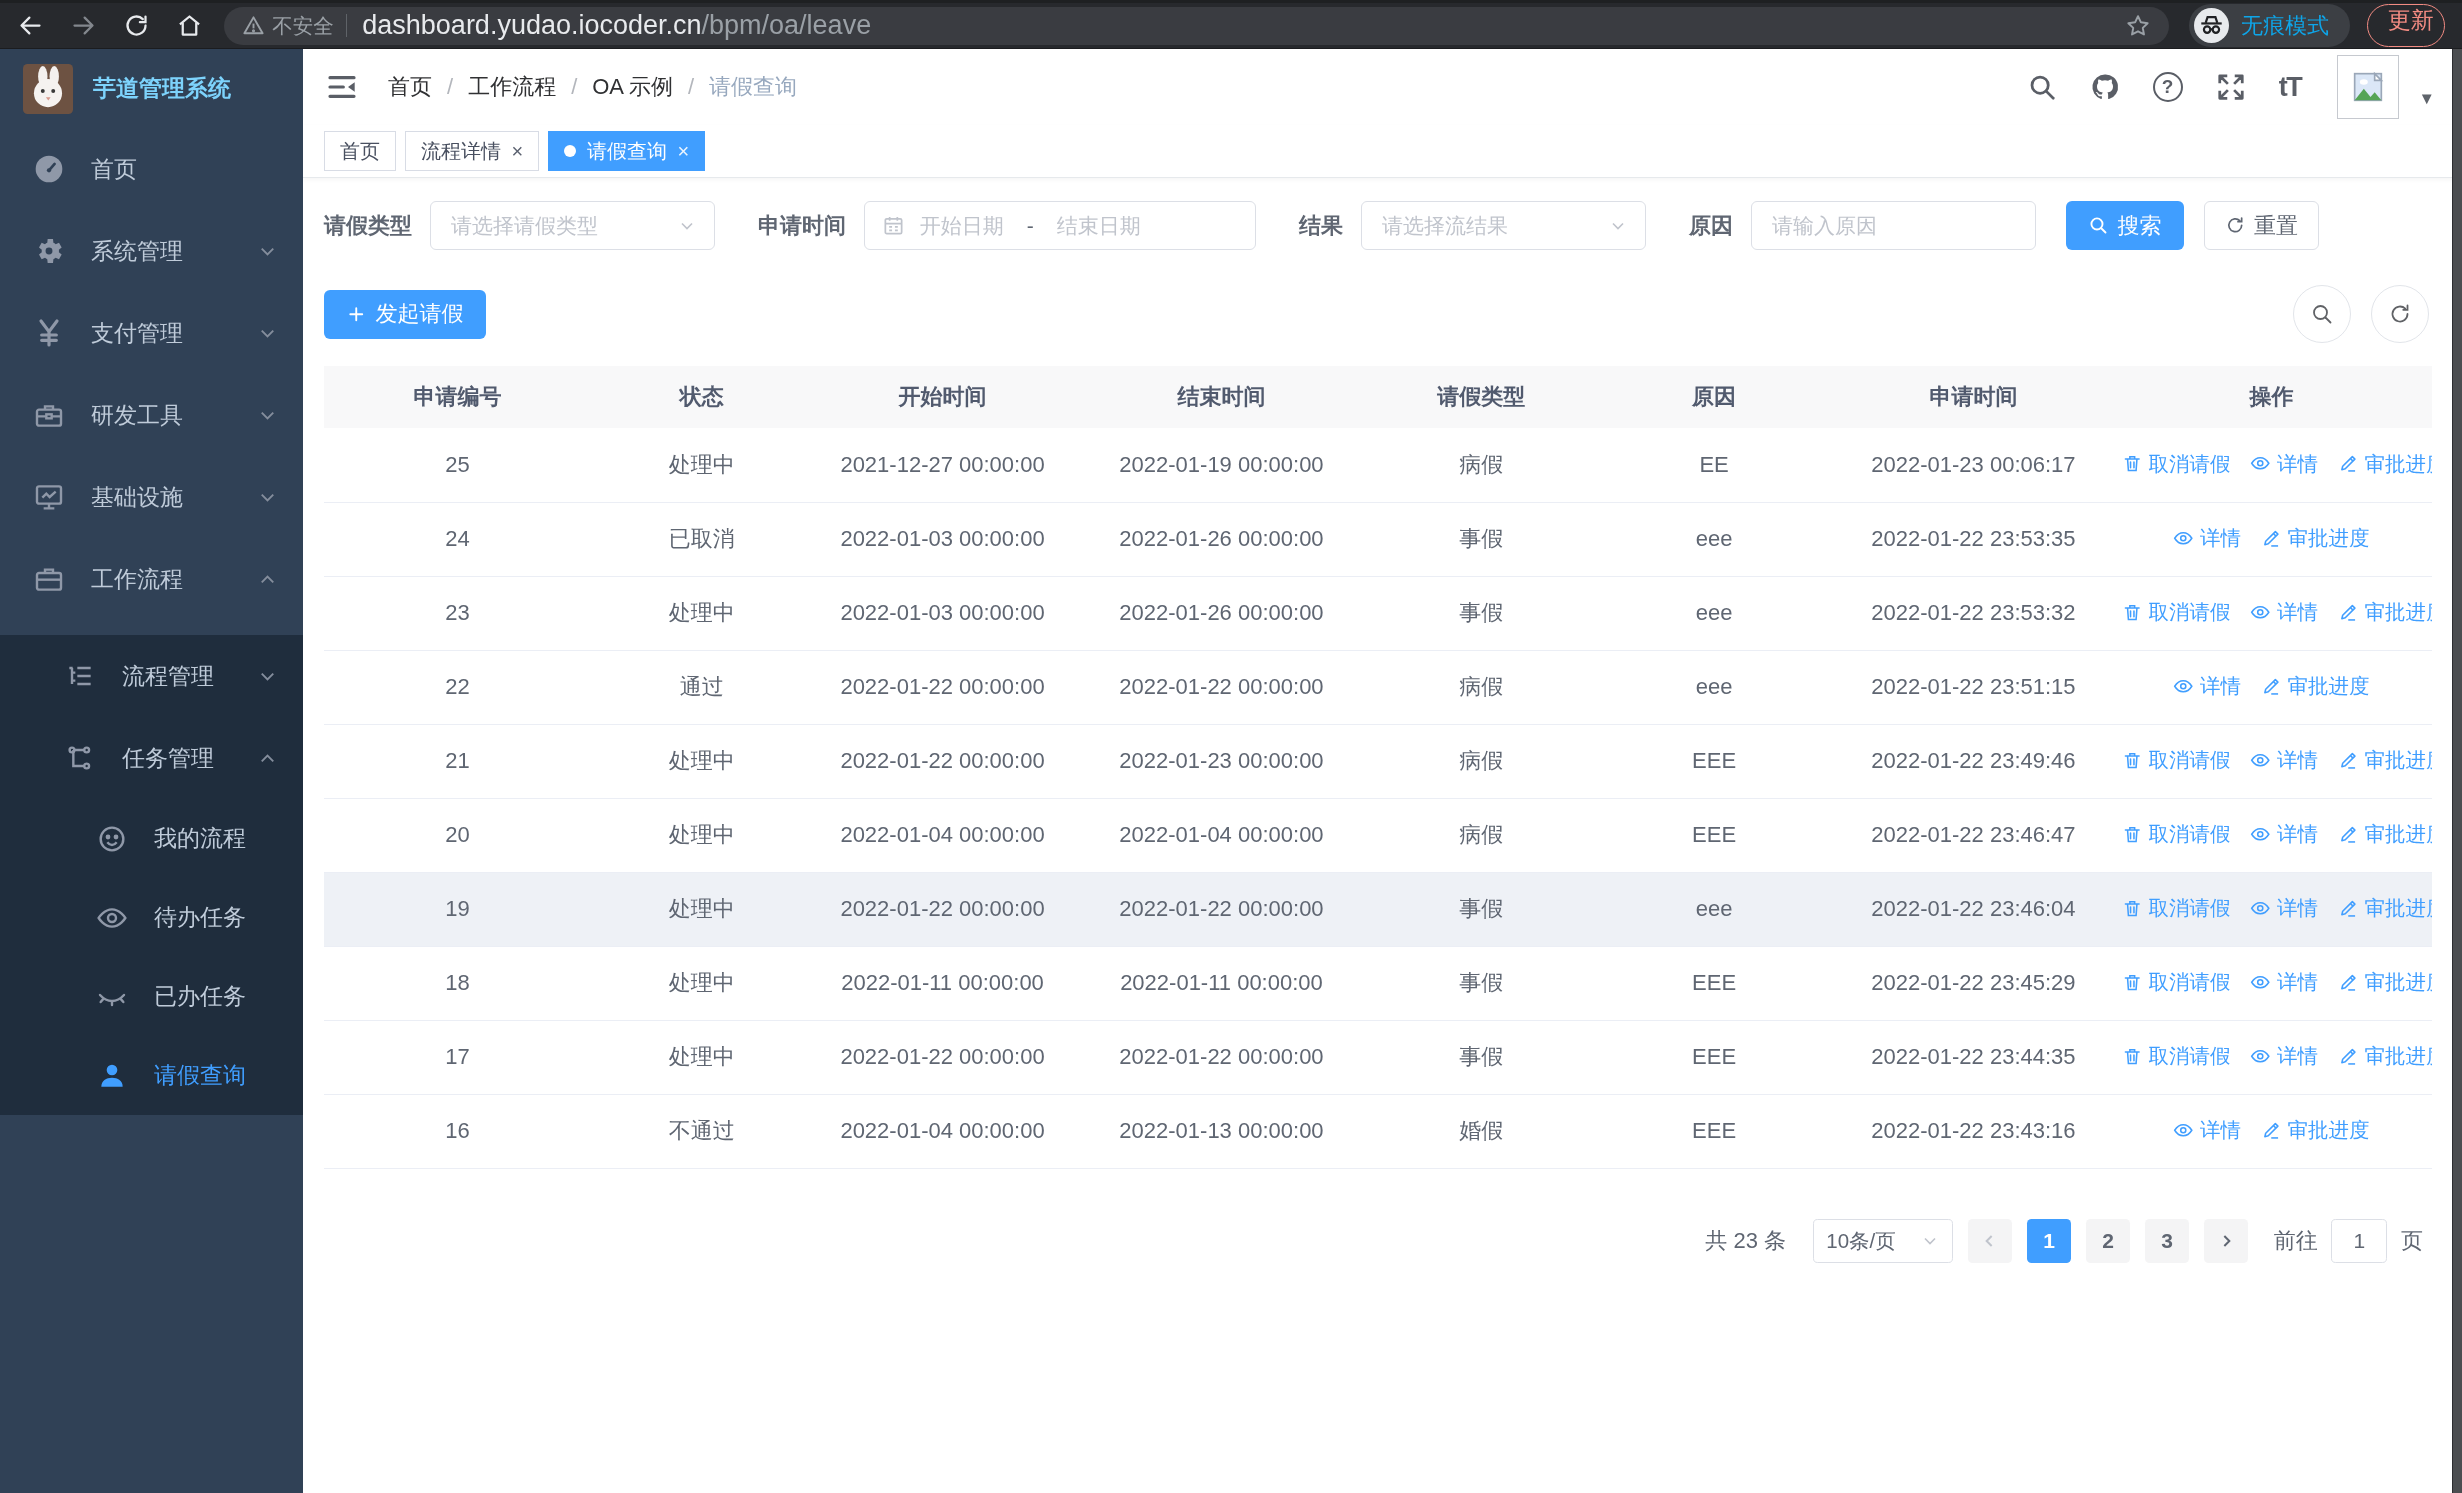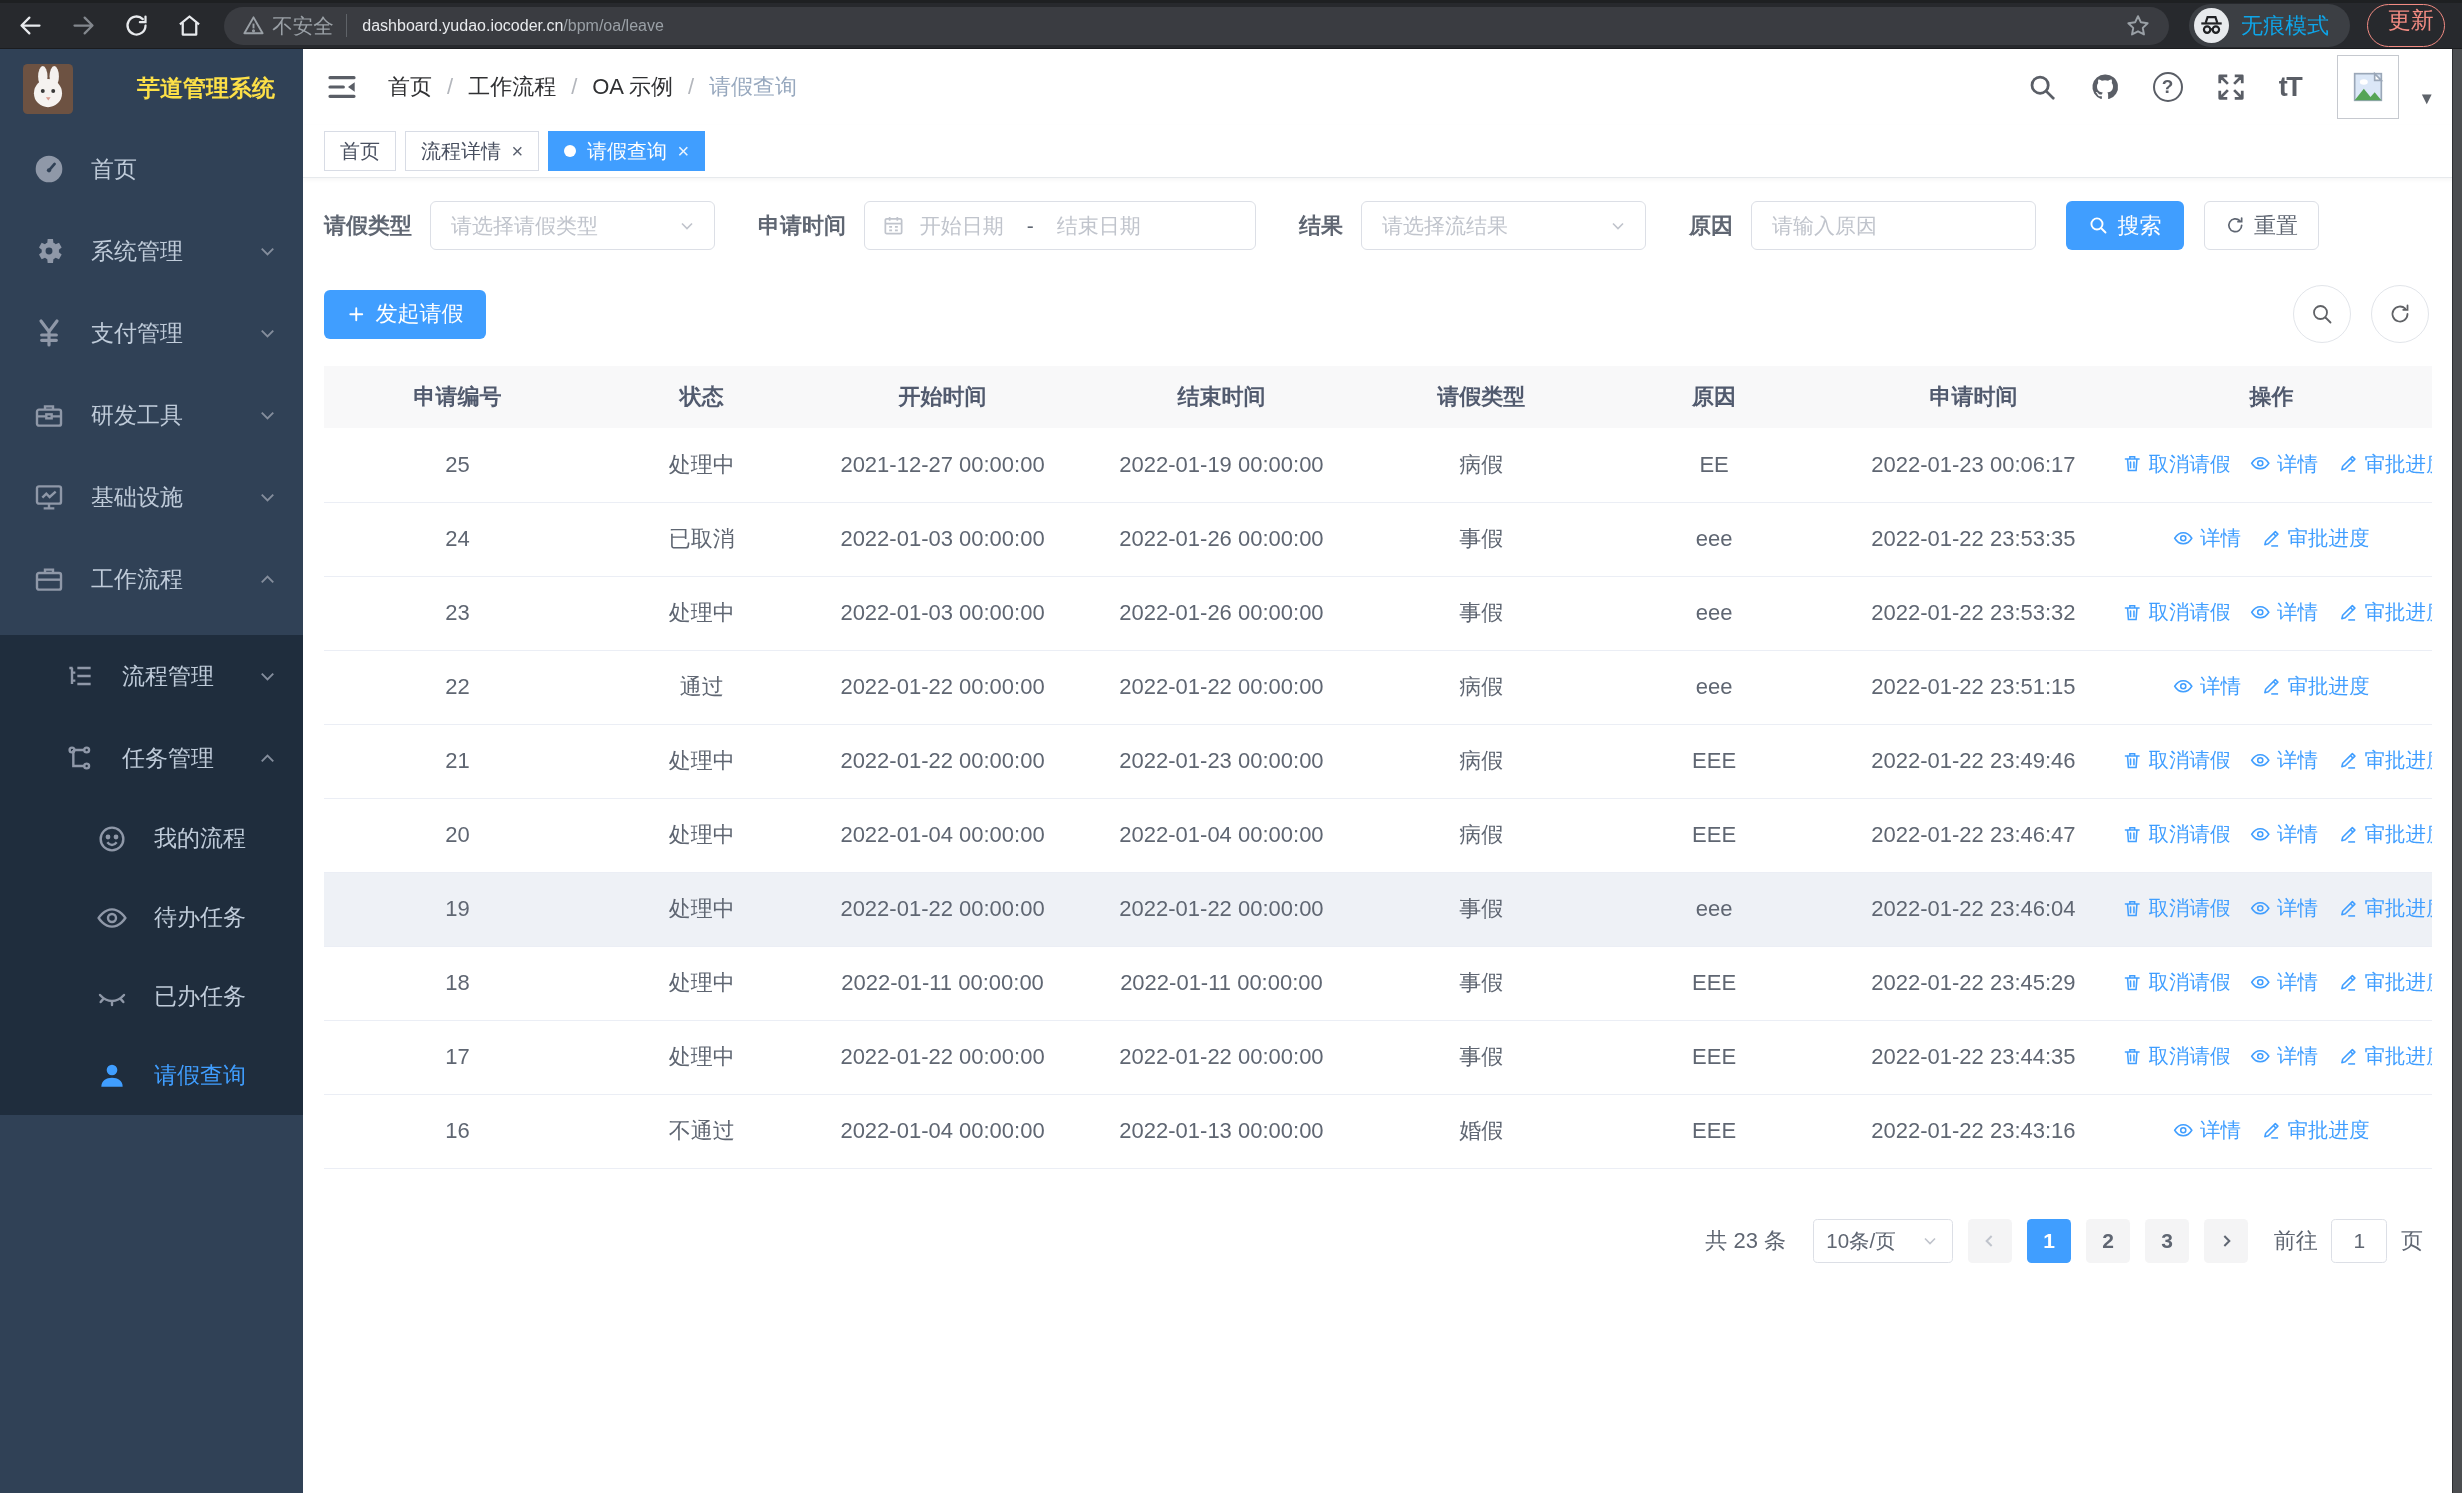--- a/index.html
+++ b/index.html
@@ -14,37 +14,37 @@
   .browser-bar{height:49px;background:#27292d;border-top:3.8px solid #1e2022;border-bottom:1.5px solid #1b1c1f;
     display:flex;align-items:center;padding:0 16.7px;}
   .nav-btns{display:flex;align-items:center;gap:26px;margin-right:6px;}
   .nav-ico{width:27px;height:27px;color:#e8eaed;cursor:pointer;}
   .nav-ico.dim{color:#83878d;}
   .omnibox{flex:1;height:38px;background:#3a3c41;border-radius:20.5px;margin:0 20px 0 15px;
     display:flex;align-items:center;padding:0 18px;font-size:22px;color:#9aa0a6;min-width:0;}
   .warn-ico{width:23px;height:23px;color:#9aa0a6;flex-shrink:0;}
   .warn-text{margin:0 12px 0 7.6px;font-size:20.5px;}
   .omni-div{width:1.5px;height:23px;background:#5f6368;margin-right:15px;}
-  .url{white-space:nowrap;overflow:hidden;font-size:16px;}
+  .url{white-space:nowrap;overflow:hidden;font-size:27px;}
   .url .host{color:#e8eaed;}
   .url .path{color:#9aa0a6;}
   .star{width:26px;height:26px;color:#9aa0a6;margin-left:auto;cursor:pointer;flex-shrink:0;}
   .incog{height:43px;background:#3c3f44;border-radius:23px;display:flex;align-items:center;
     padding:0 21px 0 4.6px;gap:12px;color:#0ea5e9;font-size:22px;flex-shrink:0;}
   .incog-ico{width:35px;height:35px;}
   .update-pill{height:43px;border:1.5px solid #f28b82;border-radius:23px;display:flex;align-items:center;
     padding:0 10.6px 0 20px;color:#f28b82;margin-left:16.7px;font-size:23px;gap:13.7px;cursor:pointer;flex-shrink:0;flex-direction:column;}
   .dots{font-size:24px;line-height:1;}
 
   
   .app{display:flex;height:1445px;}
   .sidebar{width:303px;flex-shrink:0;background:#304156;color:#bfcbd9;overflow:hidden;}
   .logo-row{height:79px;display:flex;align-items:center;padding-left:23px;gap:20px;cursor:pointer;}
   .logo-img{width:50px;height:50px;border-radius:4.6px;overflow:hidden;flex-shrink:0;}
-  .logo-title{color:#fde047;font-size:23px;font-weight:bold;margin-left:44px;}
+  .logo-title{color:#7dd3fc;font-size:23px;font-weight:bold;}
   .menu-item{height:82px;display:flex;align-items:center;padding:0 24px 0 33px;font-size:23px;cursor:pointer;}
   .mi-ico{width:32px;height:32px;margin-right:26px;color:#8f98a8;flex-shrink:0;}
   .mi-label{flex:1;color:#bfcbd9;white-space:nowrap;}
   .mi-arrow{width:23px;height:23px;color:#848d9c;}
   .submenu{background:#1f2d3d;margin-top:15px;}
   .menu-item.lvl2{padding-left:64px;}
   .menu-item.lvl3{padding-left:96px;height:79px;}
   .menu-item.active .mi-label{color:#409eff;}
   .menu-item.active .mi-ico{color:#409eff;}
 

